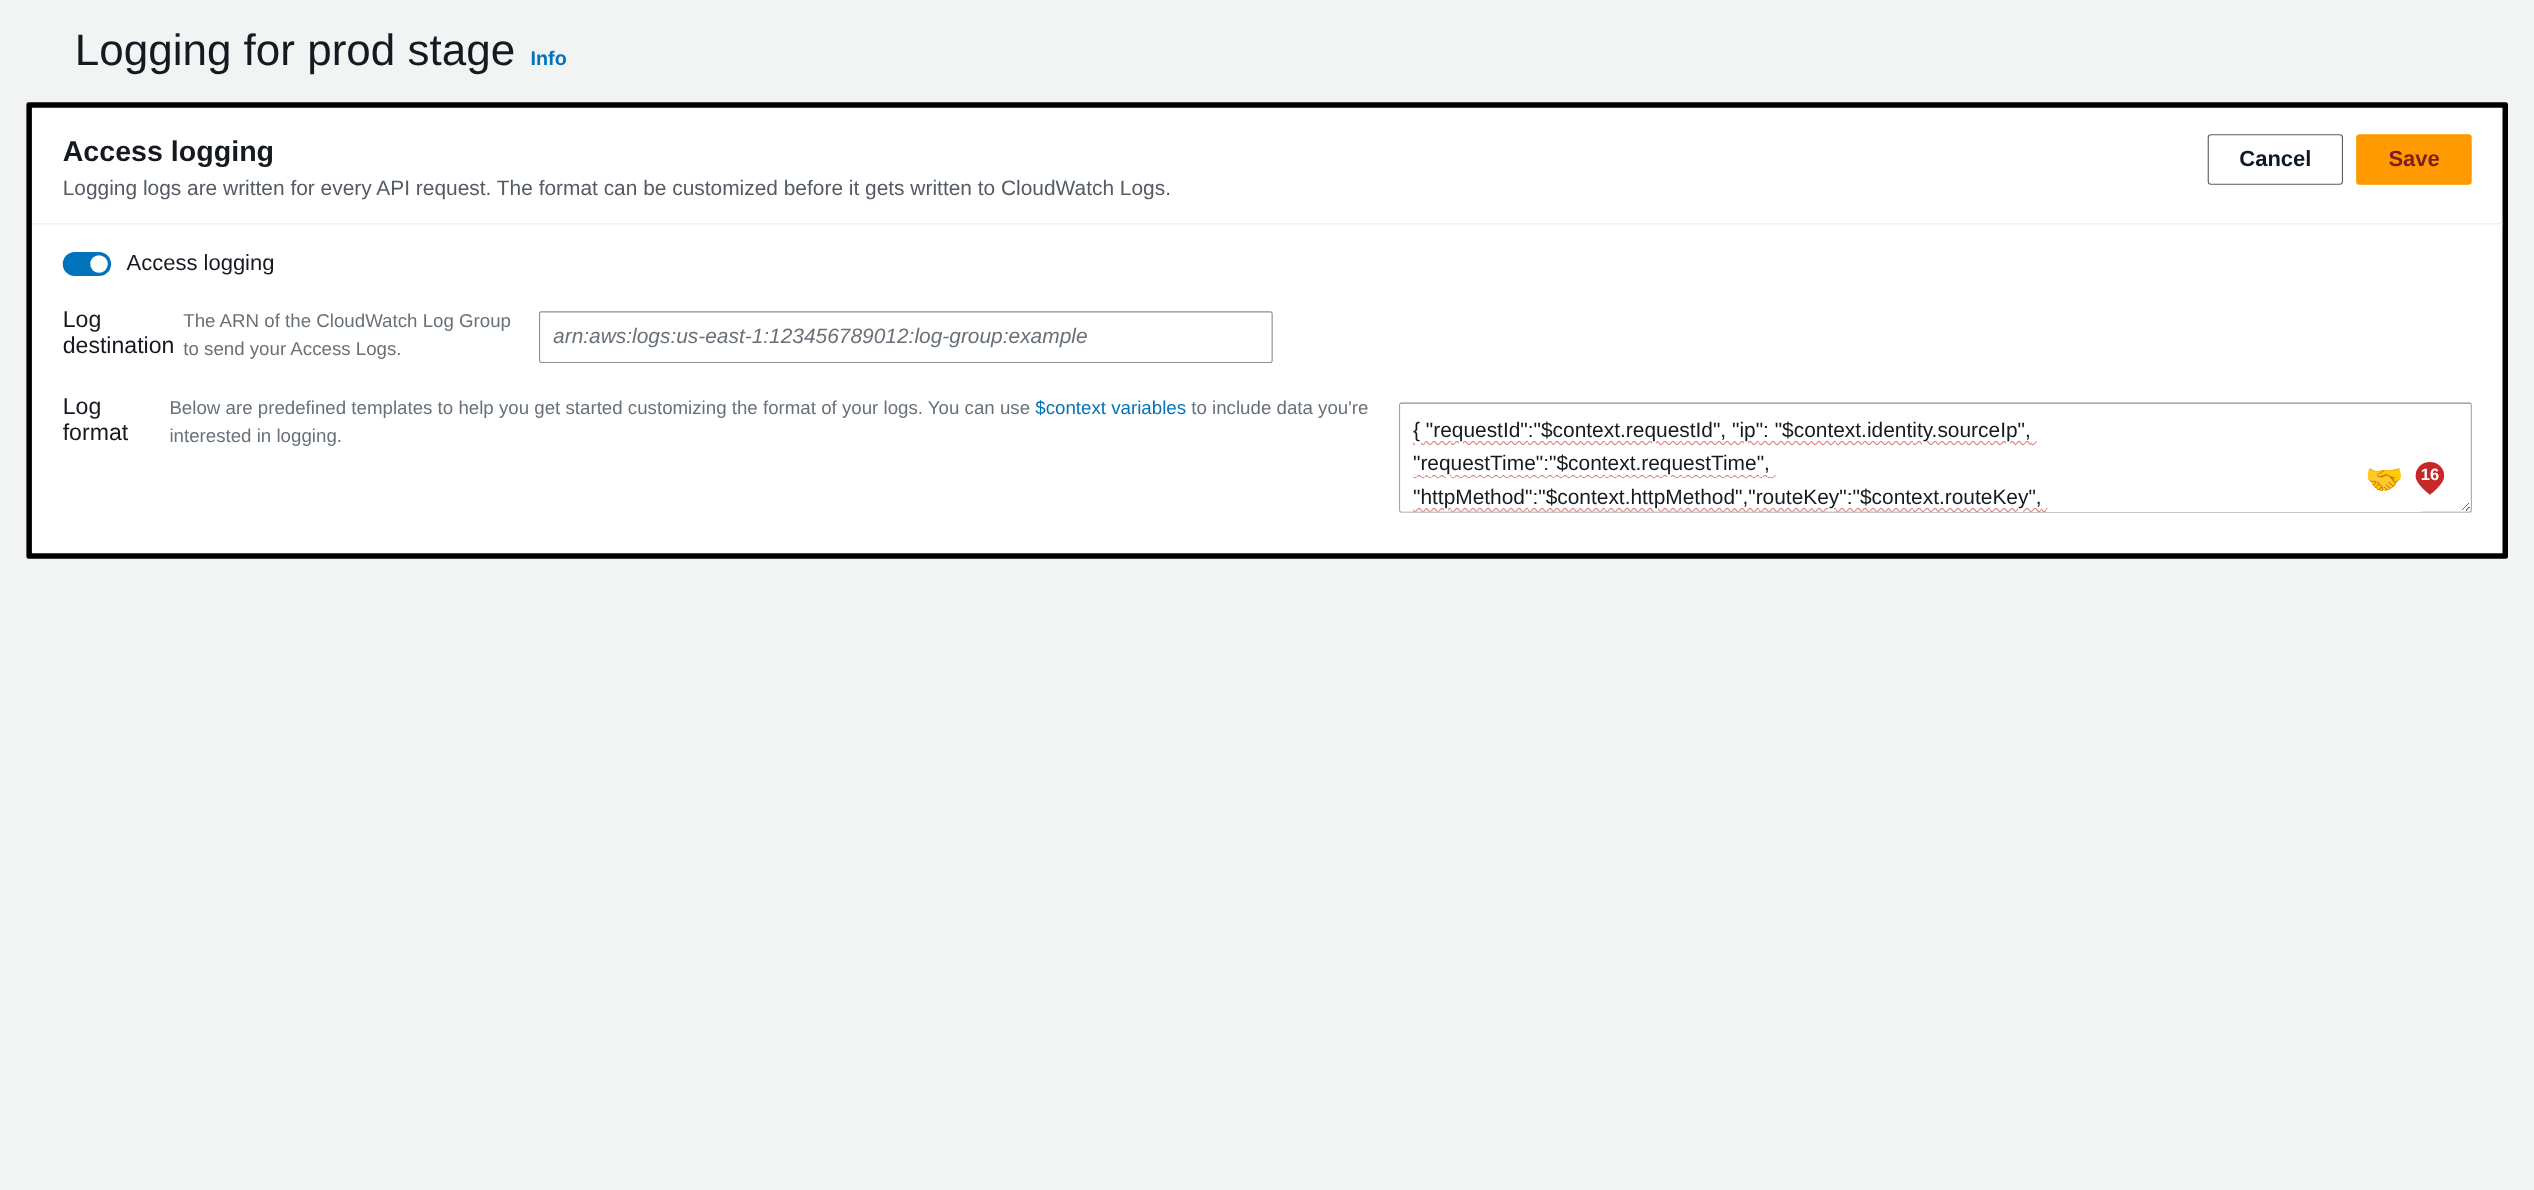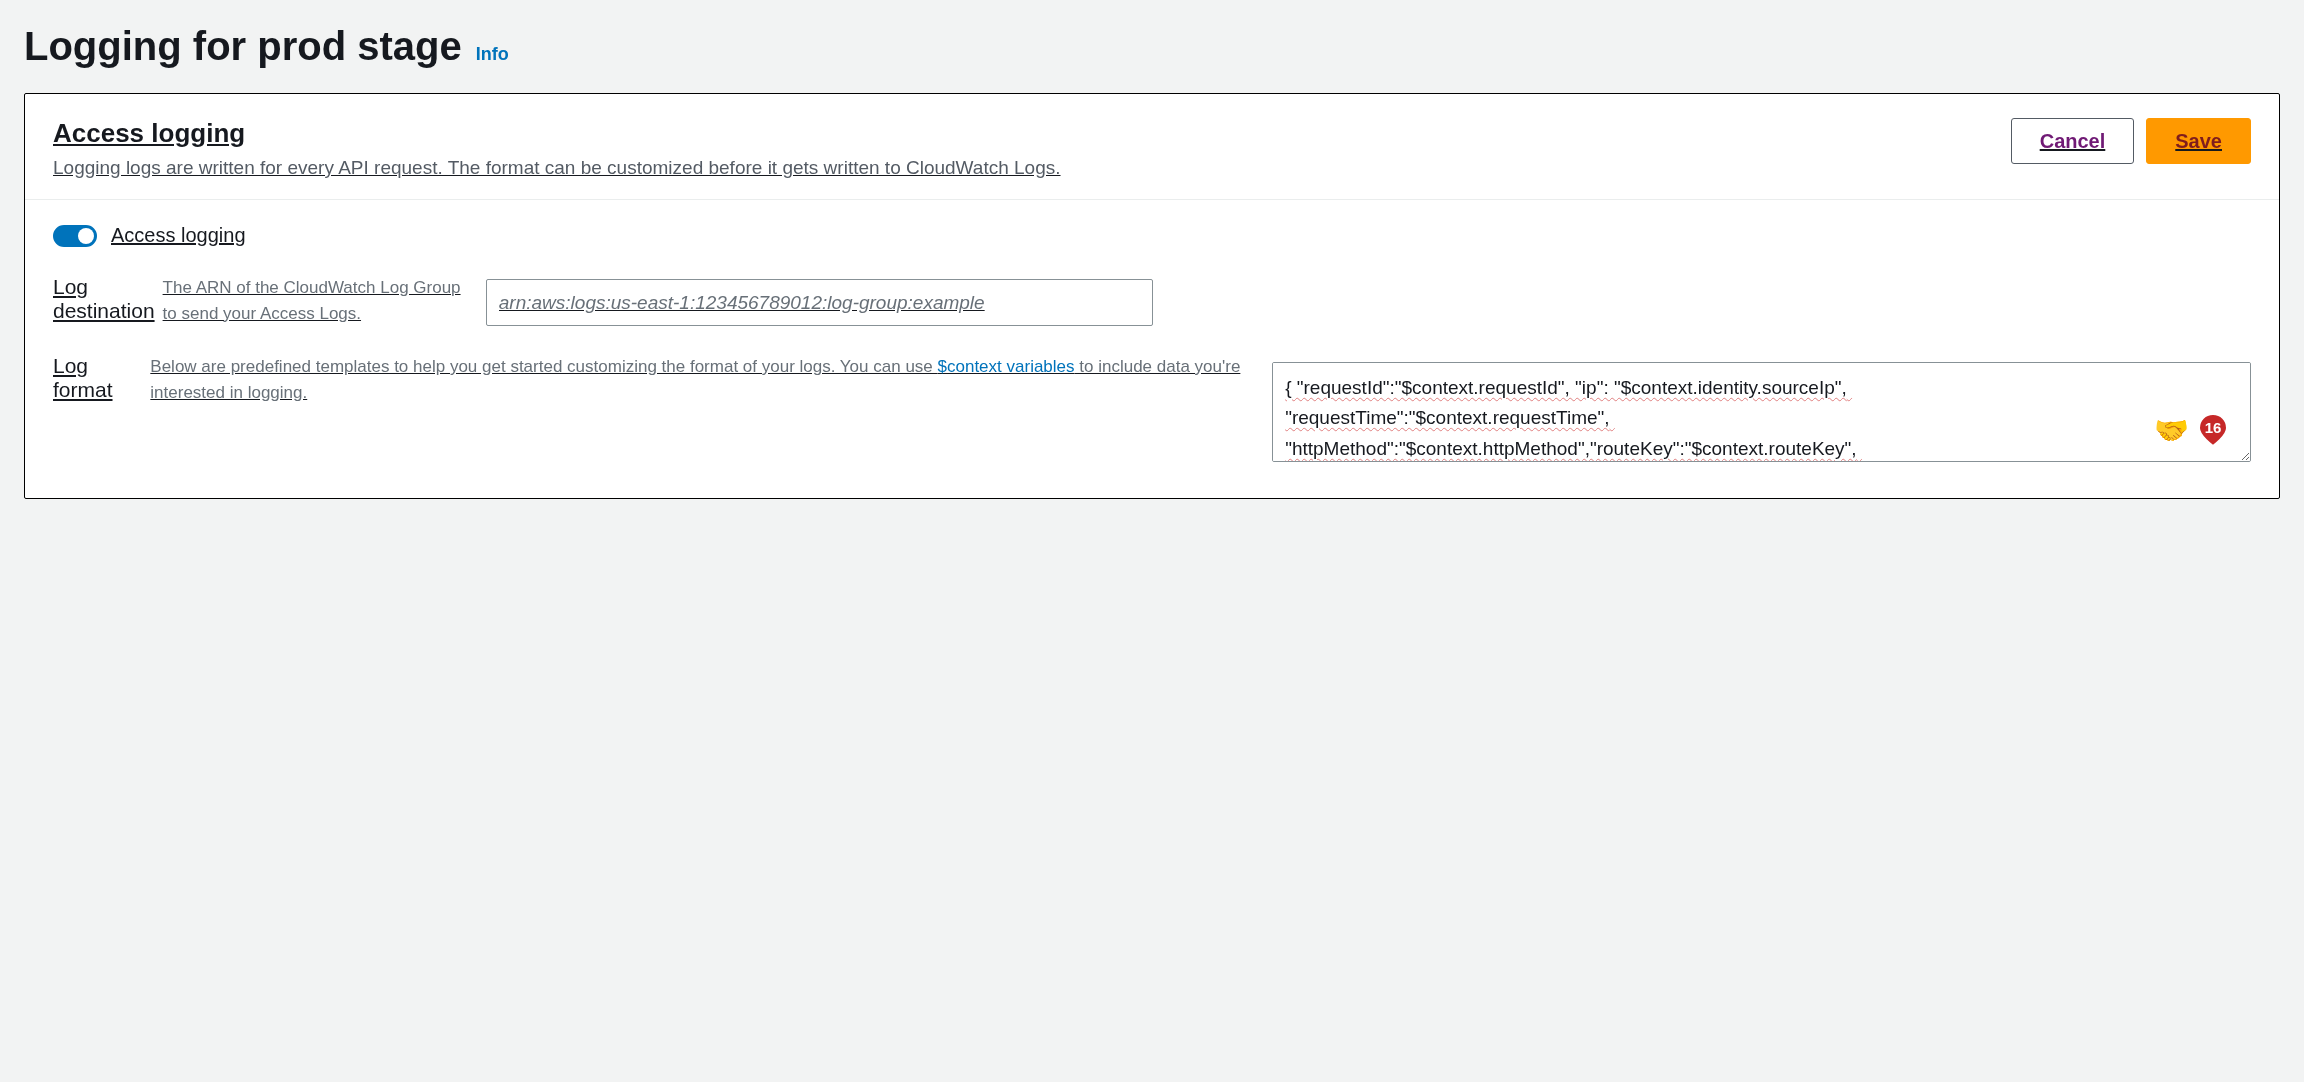--- a/index.html
+++ b/index.html
@@ -14,35 +14,35 @@
     padding: 24px;
   }
   .page-header {
     display: flex;
     align-items: baseline;
     gap: 14px;
     margin-bottom: 24px;
   }
   .page-title {
     font-size: 40px;
-    font-weight: 700;
-    color: #16191f;
+    font-weight: 400;
+    color: #16191f;
+    margin-left: 44px;
   }
   .info-link {
     font-size: 18px;
     font-weight: 700;
     color: #0073bb;
     text-decoration: none;
     cursor: pointer;
   }
   .panel {
     background: #fff;
-    border: 1px solid #000000;
-    border-radius: 2px;
-    text-decoration: underline;
+    border: 5px solid #000000;
+    border-radius: 2px;
   }
   .panel-header {
     padding: 24px 28px 20px 28px;
     border-bottom: 1px solid #eaeded;
     display: flex;
     justify-content: space-between;
     align-items: flex-start;
   }
   .panel-header-left {
     display: flex;
@@ -66,21 +66,21 @@
     font-weight: 700;
     padding: 8px 28px;
     border-radius: 3px;
     cursor: pointer;
     line-height: 1.4;
     border: 1px solid transparent;
   }
   .btn-secondary {
     background: #fff;
     border: 1px solid #545b64;
-    color: #701a75;
+    color: #0f172a;
   }
   .btn-primary {
     background: #ff9900;
     border: 1px solid #ff9900;
     color: #7f1d1d;
   }
   .panel-body {
     padding: 24px 28px 32px 28px;
     display: flex;
     flex-direction: column;

